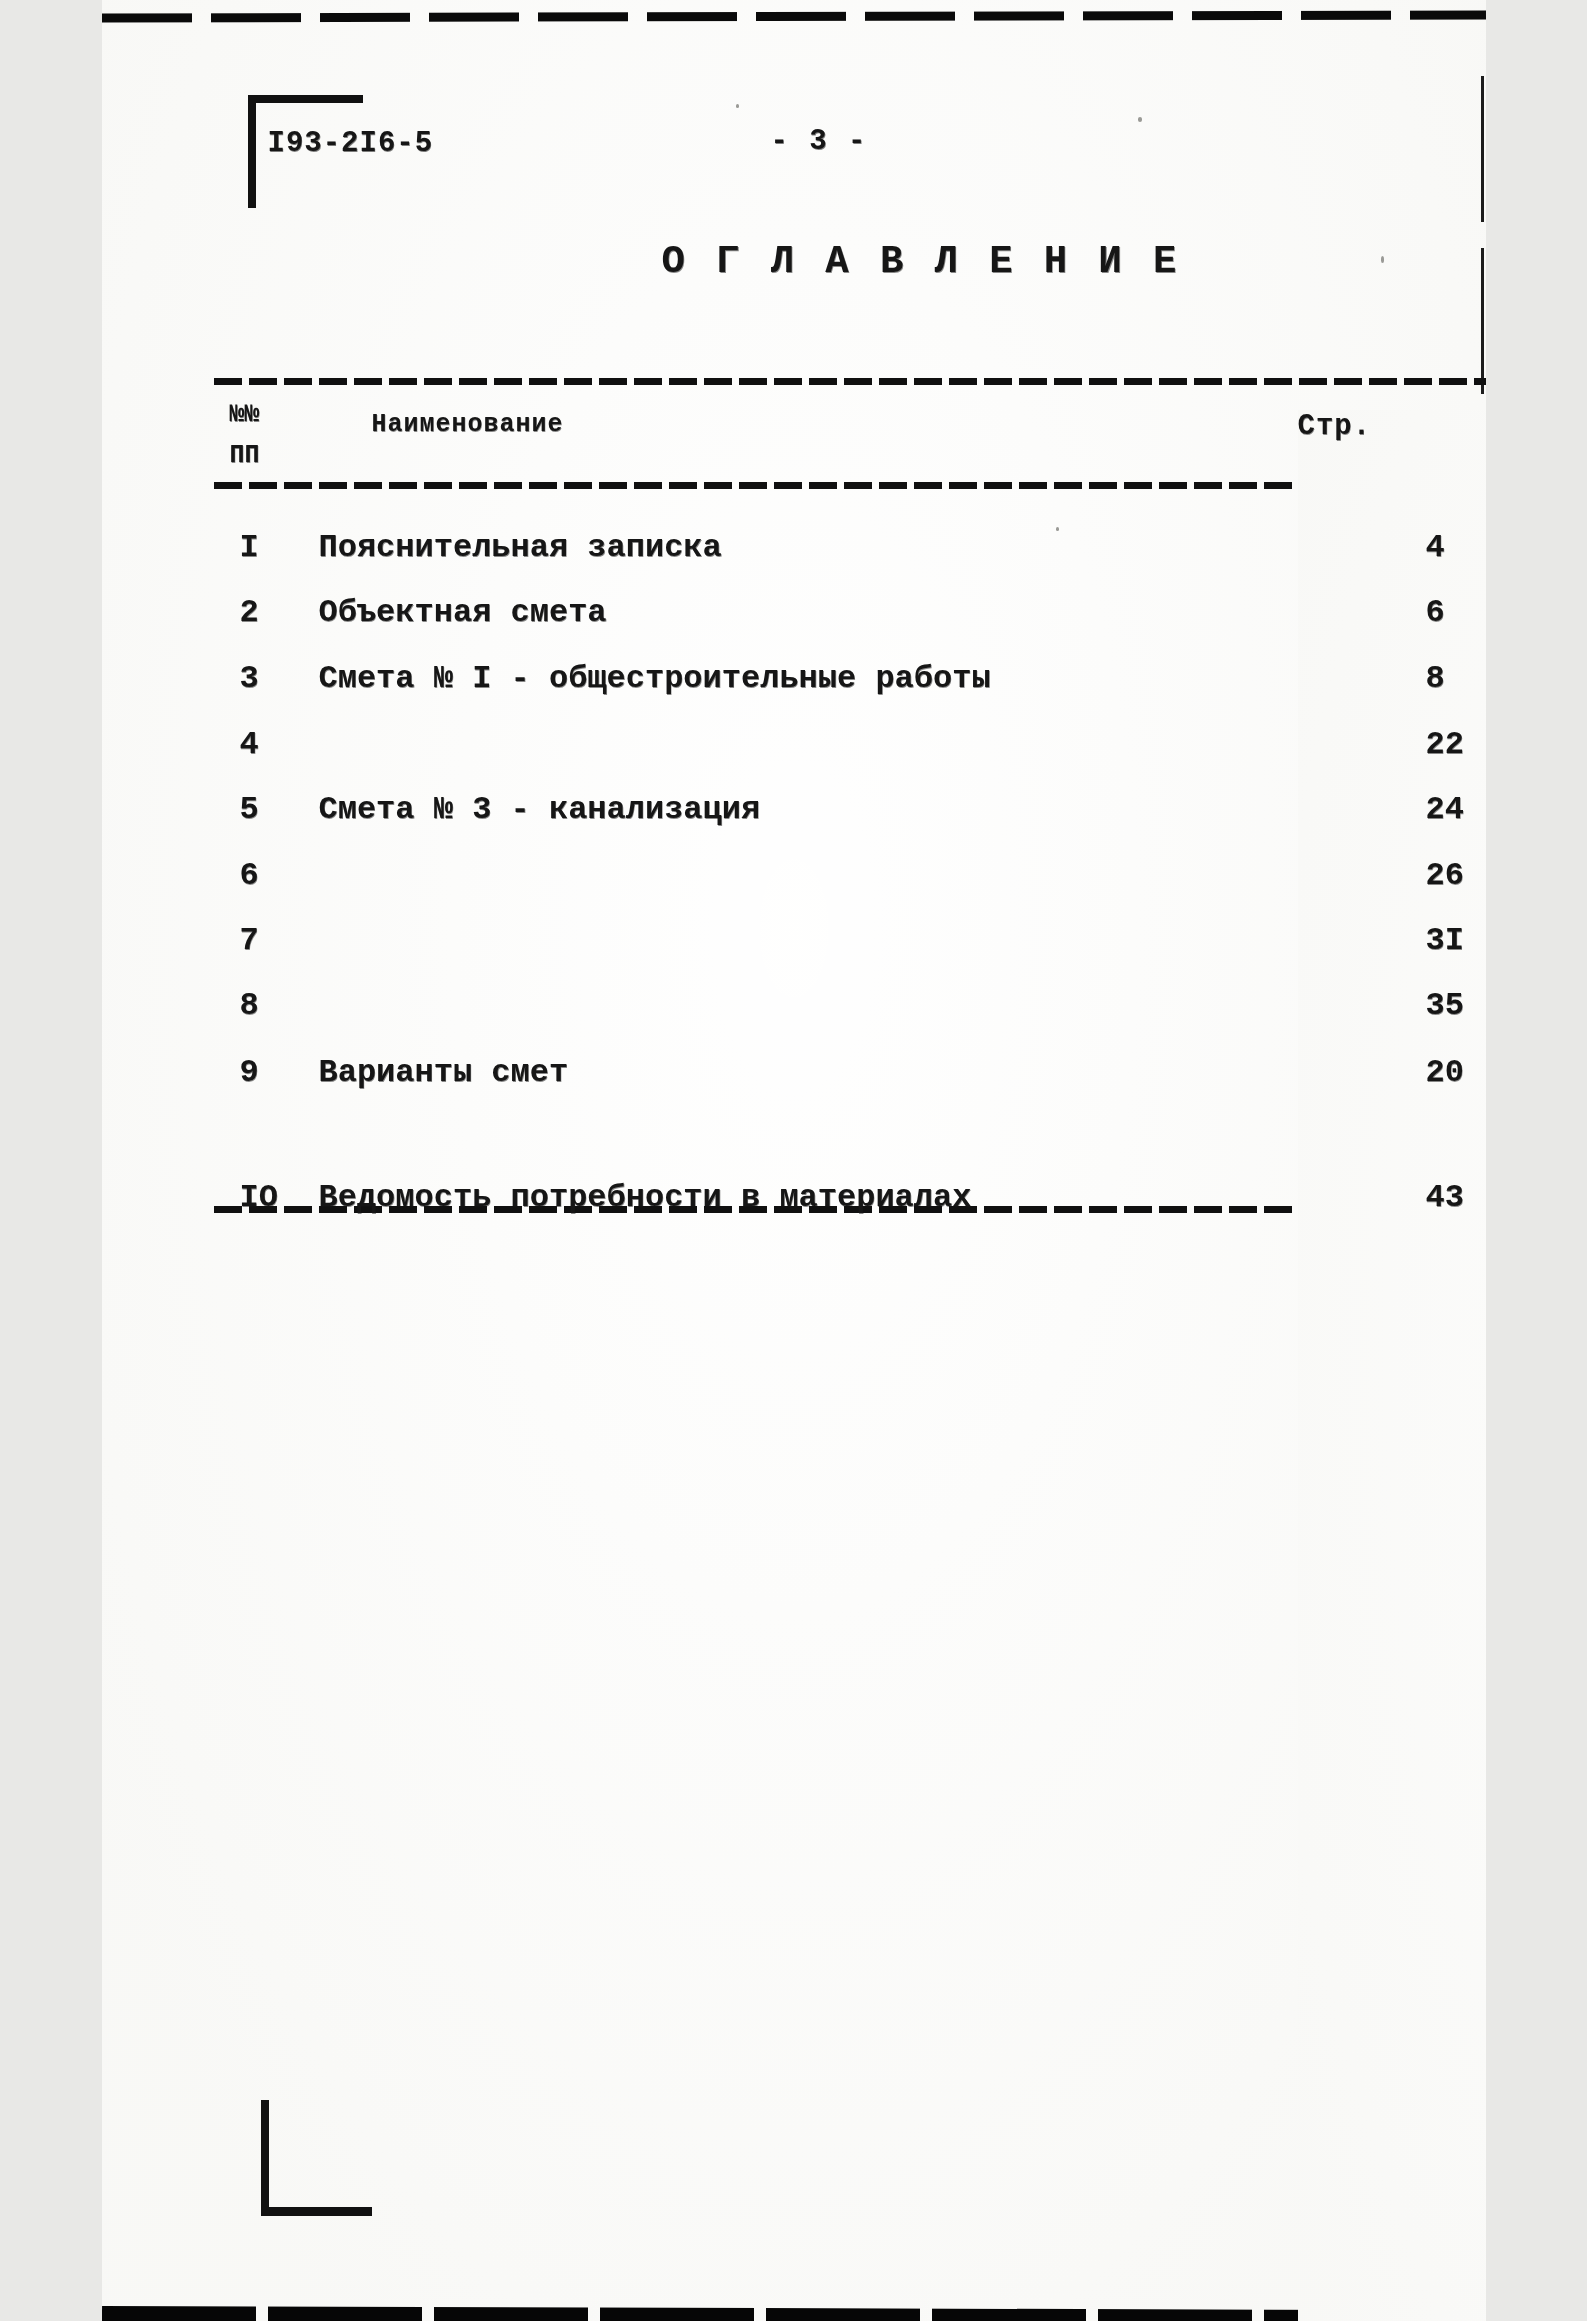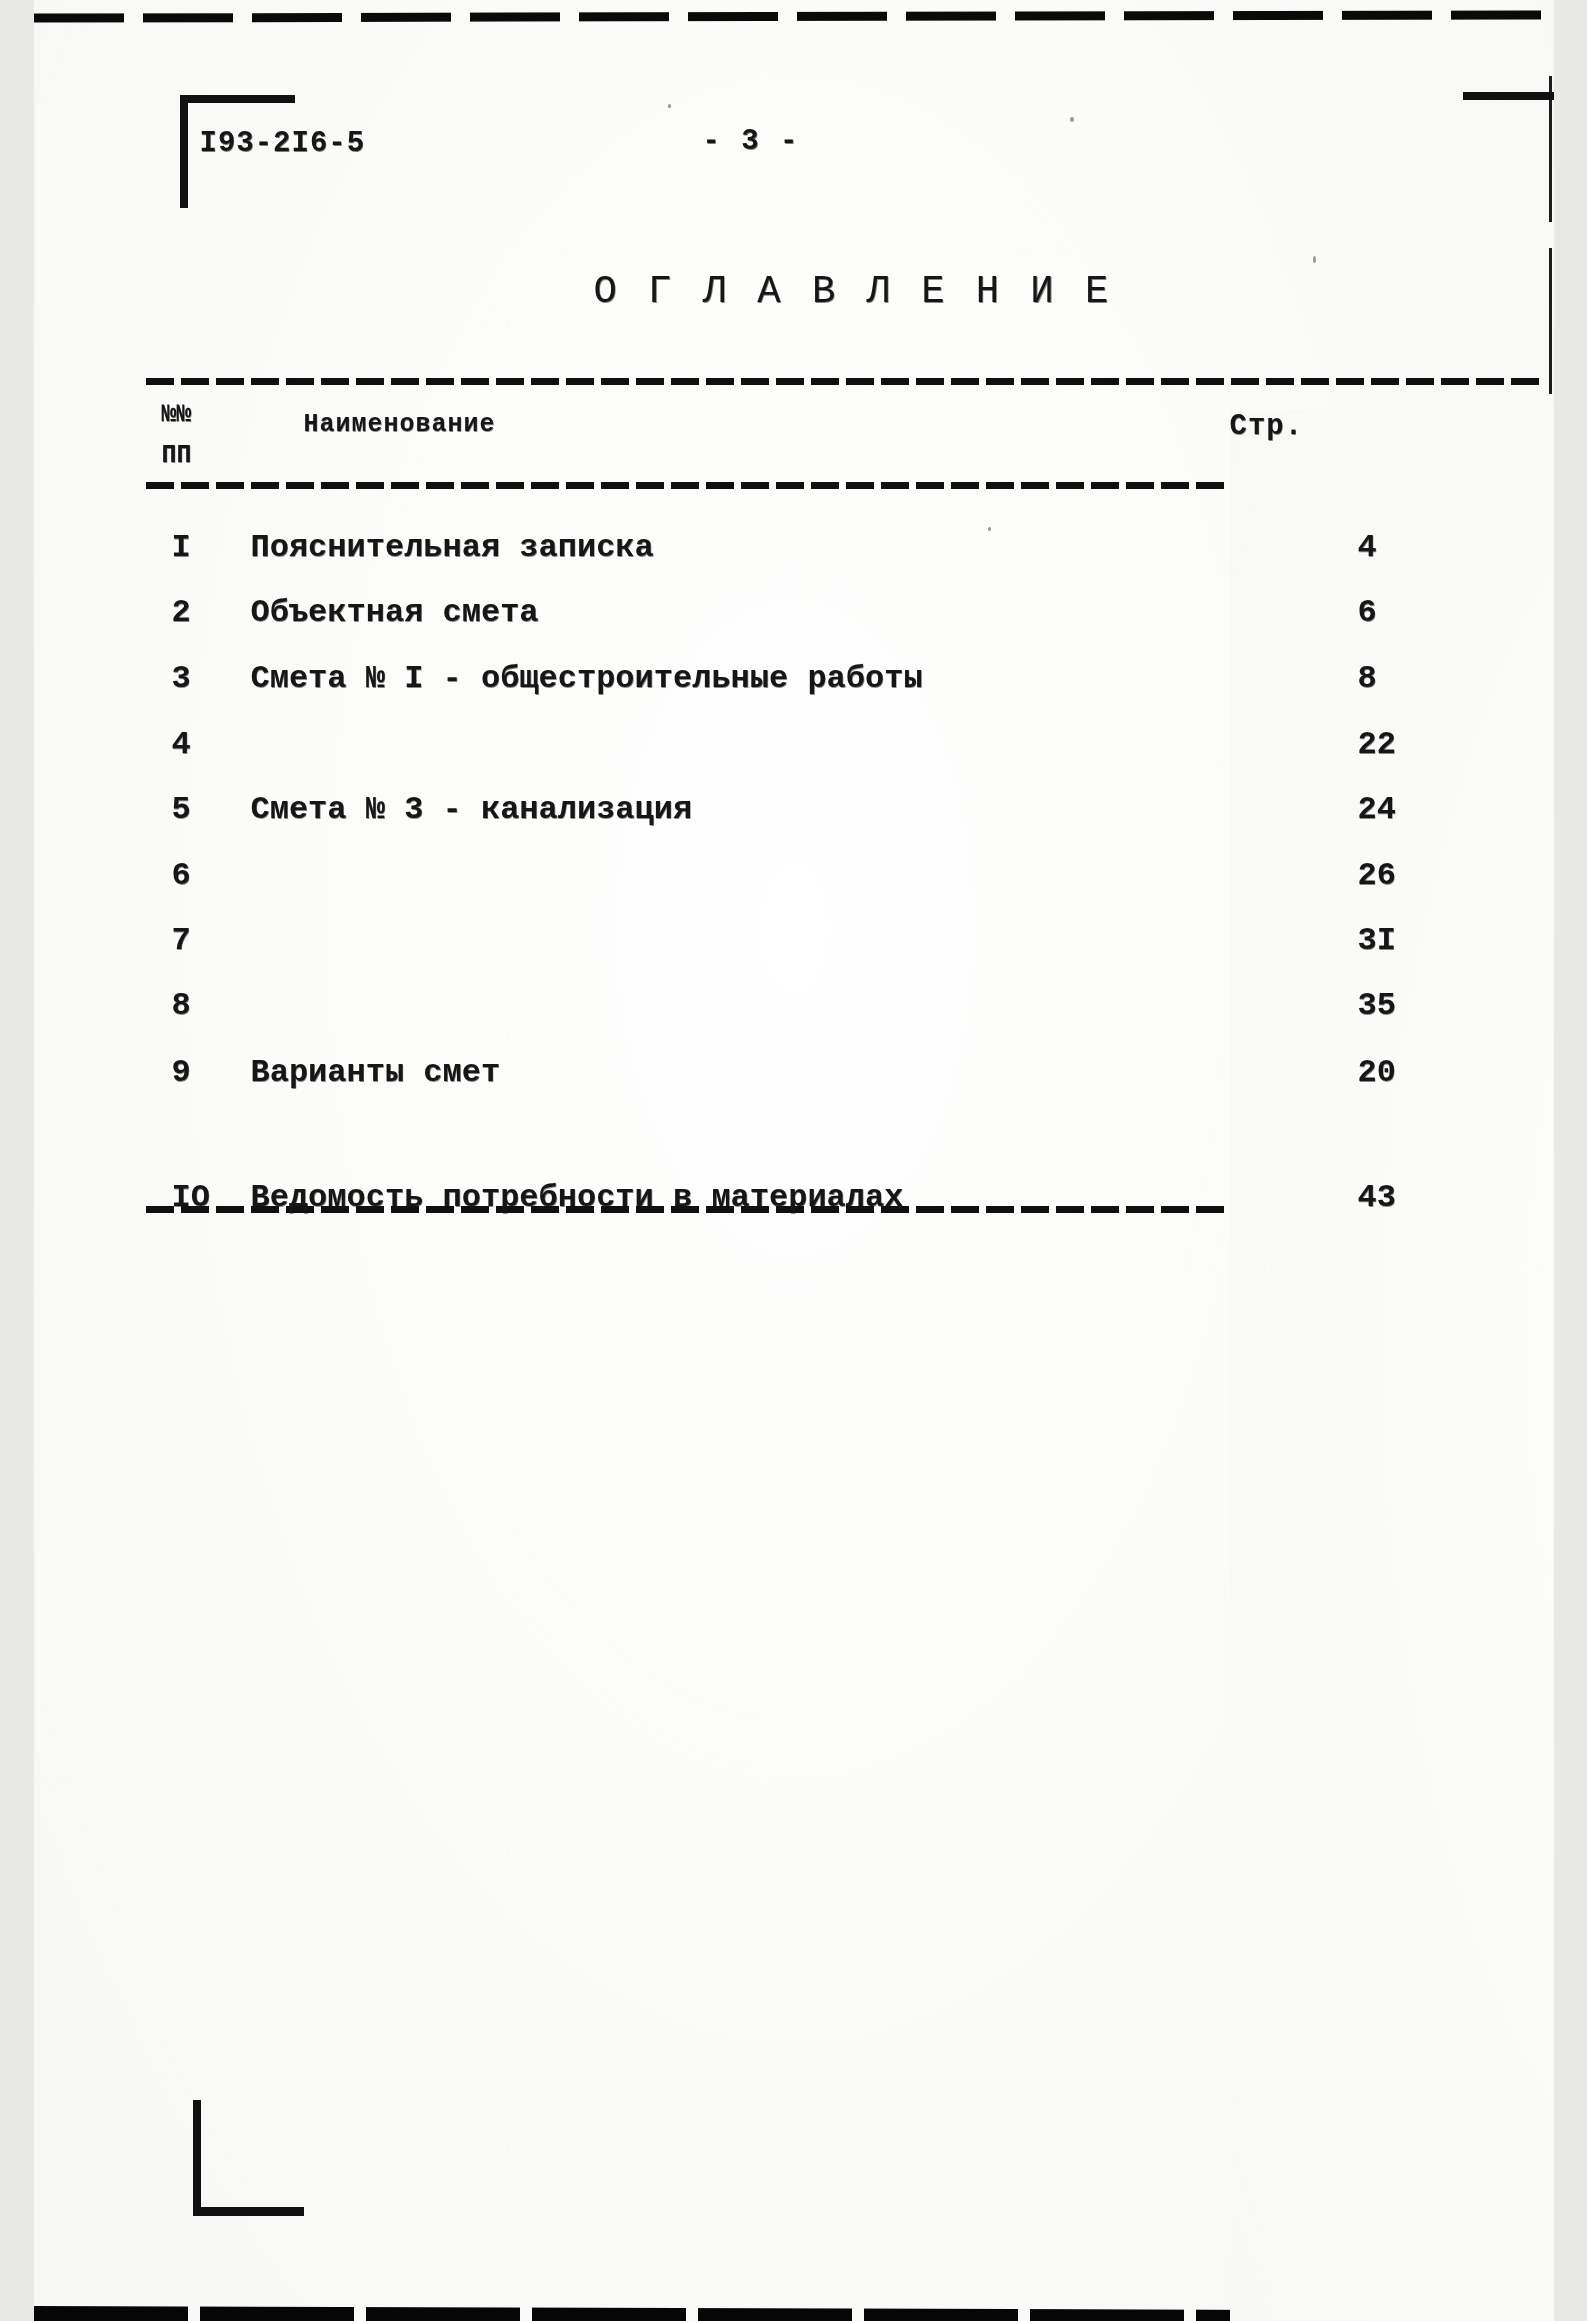--- a/index.html
+++ b/index.html
@@ -1,18 +1,18 @@
 <!DOCTYPE html>
 <html><head>
 <meta charset="utf-8">
 <style>
   html,body { margin:0; padding:0; background:#e8e8e6; }
   .page {
     position: relative;
-    width: 1520px; height: 2321px;
+    width: 1384px; height: 2321px;
     margin: 0 auto;
     background:
       radial-gradient(ellipse at 50% 40%, rgba(255,255,255,0.9), rgba(240,240,237,0.25) 85%),
       #fbfbf9;
     overflow: hidden;
     font-family: "Liberation Mono", "DejaVu Sans Mono", monospace;
     color: #161616;
   }
 
   
@@ -42,22 +42,22 @@
     position:absolute; left:166px; top:127px;
     font-size:29px; font-weight:700; letter-spacing:1px;
     text-shadow: 0.6px 0.6px 0 rgba(20,20,20,0.55);
   }
   .page-number {
     position:absolute; left:669px; top:125px;
     font-size:29px; font-weight:700; letter-spacing:2px;
     text-shadow: 0.6px 0.6px 0 rgba(20,20,20,0.55);
   }
   .title {
-    position:absolute; left:560px; top:270px;
-    font-size:39px; font-weight:400; letter-spacing:3.9px;
+    position:absolute; left:560px; top:240px;
+    font-size:39px; font-weight:700; letter-spacing:3.9px;
     text-shadow: 0.8px 0.8px 0 rgba(20,20,20,0.5);
     white-space:nowrap;
   }
 
   
   .rule {
     position:absolute; left:112px; width:1397px; height:6.8px;
     background: repeating-linear-gradient(90deg, #101010 0 28px, rgba(16,16,16,0) 28px 35px);
   }
   .rule-top    { top:378px; }

